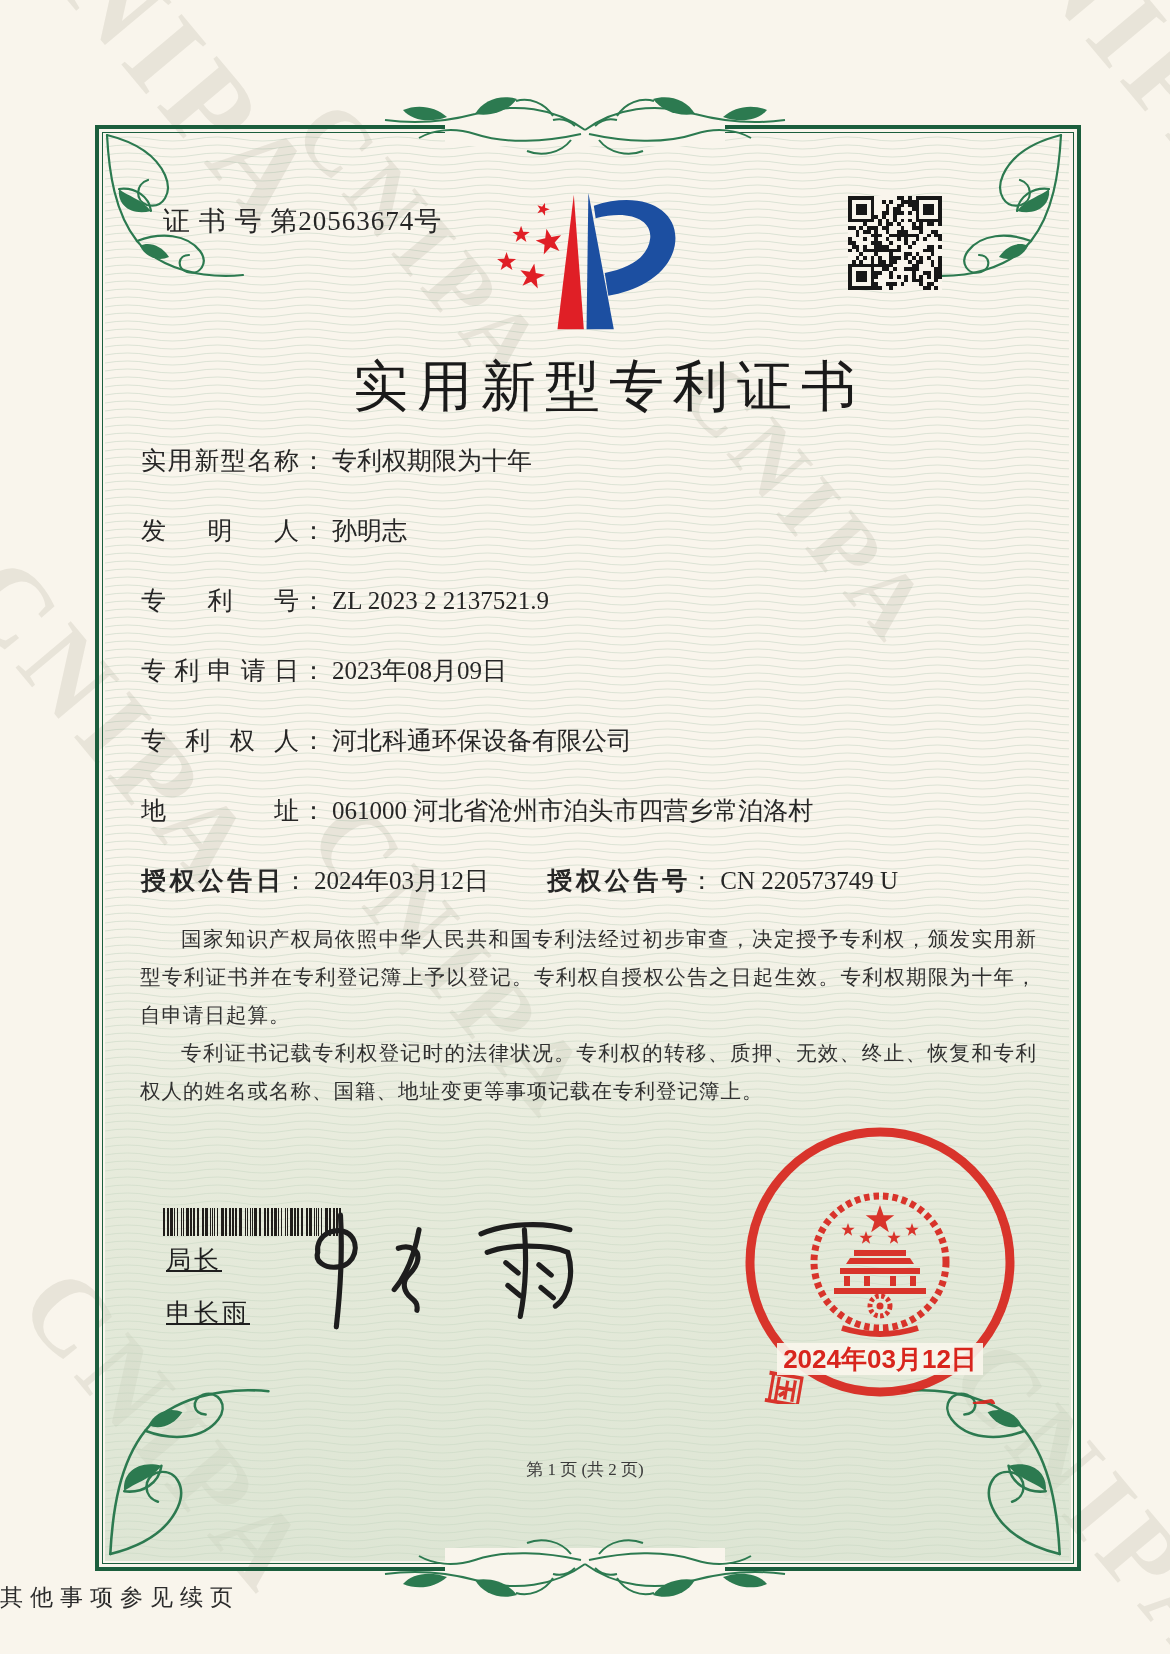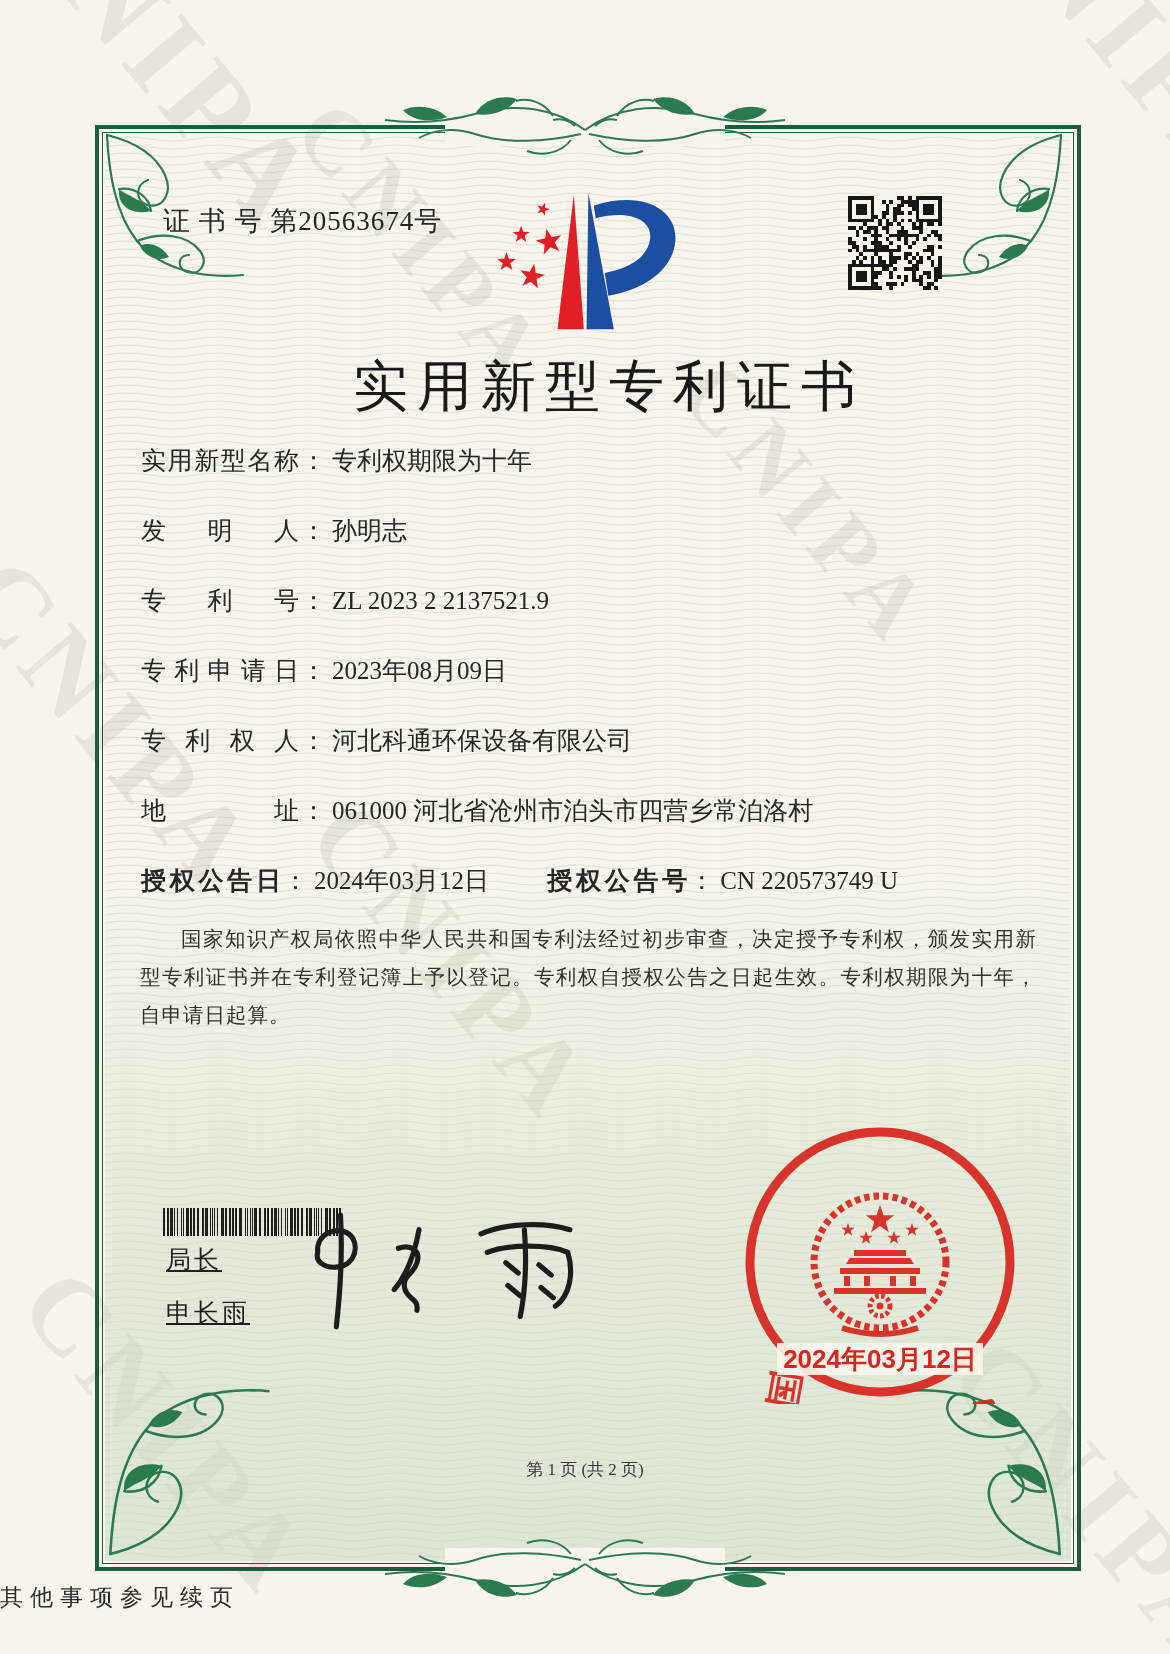--- a/index.html
+++ b/index.html
@@ -482,20 +482,21 @@
         <span class="flabel">地址</span><span class="fcolon">：</span><span>061000 河北省沧州市泊头市四营乡常泊洛村</span>
       </div>
       <div class="frow">
         <span class="glabel">授权公告日</span><span class="fcolon">：</span><span>2024年03月12日</span>
         <span class="grant-pair2"><span class="glabel">授权公告号</span><span class="fcolon">：</span><span>CN 220573749 U</span></span>
       </div>
     </div>
 
     <div class="paras">
       <p>国家知识产权局依照中华人民共和国专利法经过初步审查，决定授予专利权，颁发实用新型专利证书并在专利登记簿上予以登记。专利权自授权公告之日起生效。专利权期限为十年，自申请日起算。</p>
+      <p>专利证书记载专利权登记时的法律状况。专利权的转移、质押、无效、终止、恢复和专利权人的姓名或名称、国籍、地址变更等事项记载在专利登记簿上。</p>
     </div>
 
     <div class="barcode">
         <i style="width:2px;margin-right:2px;"></i>
         <i style="width:2px;margin-right:1px;"></i>
         <i style="width:3px;margin-right:1px;"></i>
         <i style="width:1px;margin-right:2px;"></i>
         <i style="width:1px;margin-right:3px;"></i>
         <i style="width:1px;margin-right:1px;"></i>
         <i style="width:1px;margin-right:2px;"></i>

